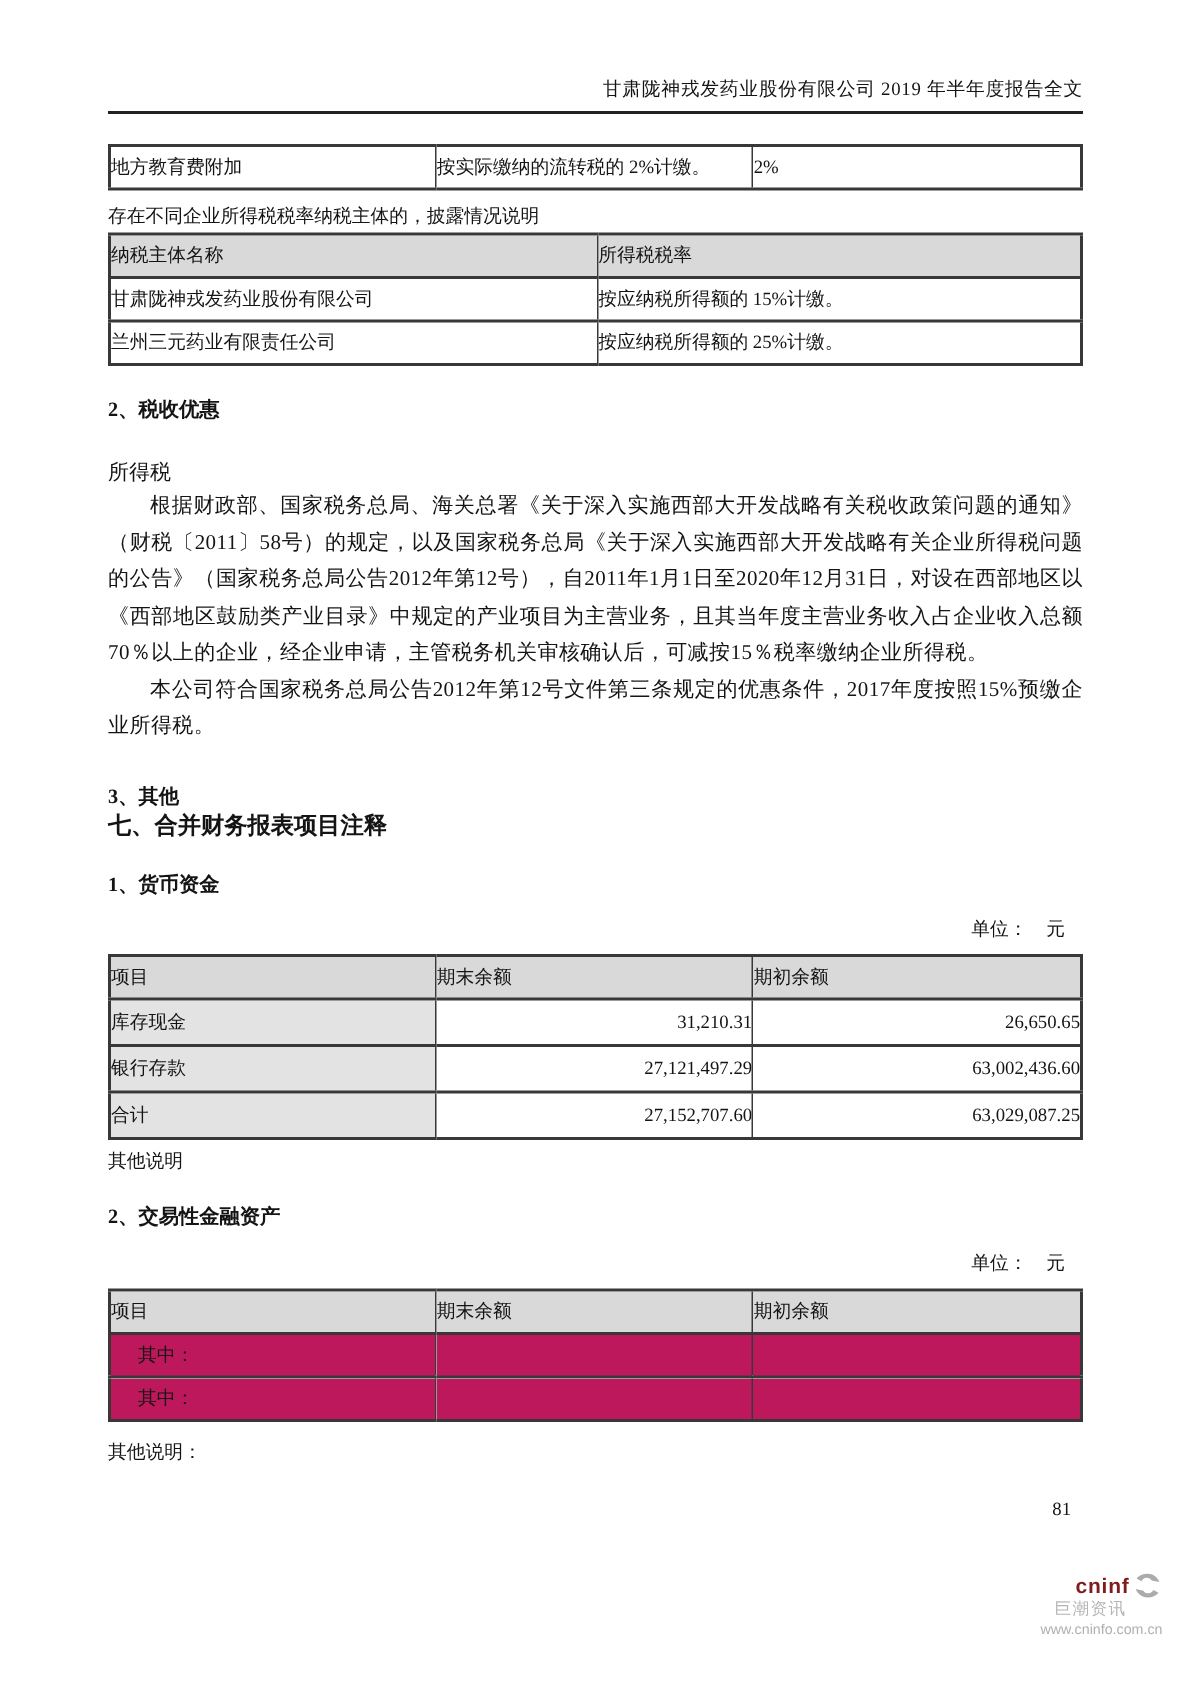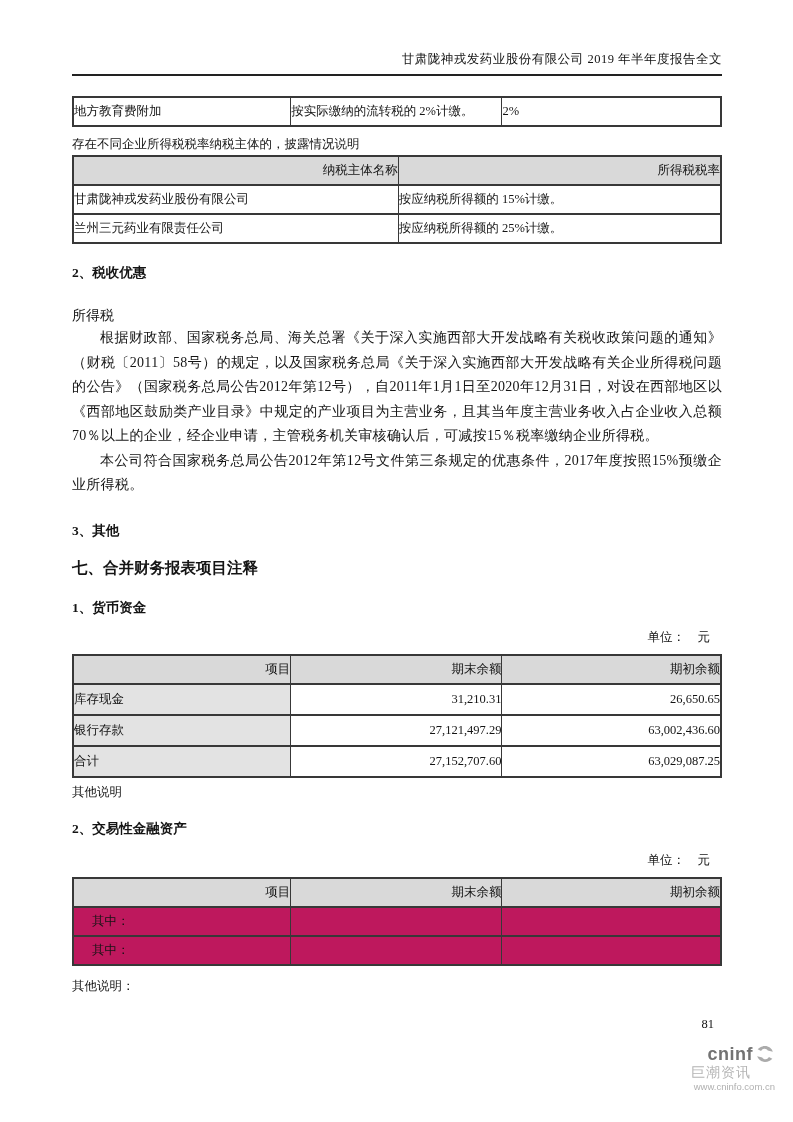--- a/index.html
+++ b/index.html
@@ -32,40 +32,40 @@
   .rpt th, .rpt td {
     border:1px solid #383838;
     border-top-width:2px;
     border-bottom-width:2px;
     padding:5px 0;
     font-weight:normal;
     vertical-align:middle;
     overflow:hidden;
     white-space:nowrap;
   }
-  .rpt th { background:#d9d9d9; text-align:right; height:16px; }
+  .rpt th { background:#d9d9d9; text-align:left; height:16px; }
   .rpt td { text-align:left; background:#ffffff; height:17px; }
   .rpt td.shade { background:#e3e3e3; }
   .rpt td.num  { text-align:right; }
   .rpt td.indent { padding-left:18px; }
   .t-surtax { margin-top:20px; }
   .t-surtax td { height:16px; }
   .note-line { font-size:12.5px; line-height:16px; margin-top:9px; }
   .t-taxrate { margin-top:3px; }
   .h-small { font-size:13.5px; font-weight:bold; margin:0; }
   .h-big   { font-size:15.5px; font-weight:bold; margin:0; }
   .h-incentive { margin-top:20px; }
   .label-line { font-size:14px; line-height:20px; margin-top:24px; }
   .para {
     font-size:14px; line-height:24.5px;
     text-align:justify; text-indent:2em;
     margin:0; letter-spacing:0.3px;
   }
   .h-other  { margin-top:24px; }
-  .h-notes  { margin-top:18px; }
+  .h-notes  { }
   .h-money  { margin-top:20px; }
   .h-trading{ margin-top:20px; }
   .unit-line {
     text-align:right; font-size:12.5px; line-height:16px;
     margin-top:12px; padding-right:12px;
   }
   .unit-line.second { margin-top:14px; }
   .t-money { margin-top:9px; }
   .t-money td { height:19px; }
   .other-note { font-size:12.5px; line-height:16px; margin-top:6px; }
@@ -75,23 +75,23 @@
   .page-number {
     text-align:right; font-size:12.5px; line-height:16px;
     margin-top:22px; padding-right:8px;
   }
   .cninfo-logo {
     position:absolute; right:18px; bottom:12px;
     font-family:"Liberation Sans","DejaVu Sans",sans-serif;
     color:#aeaeae; text-align:right; line-height:1;
   }
   .logo-row { display:flex; align-items:center; justify-content:flex-end; gap:2px; }
-  .logo-text { font-size:18px; font-weight:bold; letter-spacing:0.5px; color:#737373; }
+  .logo-text { font-size:14px; font-weight:bold; letter-spacing:0.5px; color:#7f1d1d; }
   .logo-swirl { width:20px; height:20px; }
-  .logo-cn { font-size:14px; margin:1px 24px 0 0; letter-spacing:1px; color:#b4b4b4; }
+  .logo-cn { font-size:11px; margin:1px 24px 0 0; letter-spacing:1px; color:#b4b4b4; }
   .logo-url { font-size:9.5px; margin-top:3px; color:#b0b0b0; }
   .col-a { width:33.6%; } .col-b { width:32.6%; } .col-c { width:33.8%; }
   .col-half { width:50.2%; }
 </style>
 </head>
 <body>
 
 <div class="page">
 
   <div class="doc-header">甘肃陇神戎发药业股份有限公司 2019 年半年度报告全文</div>

